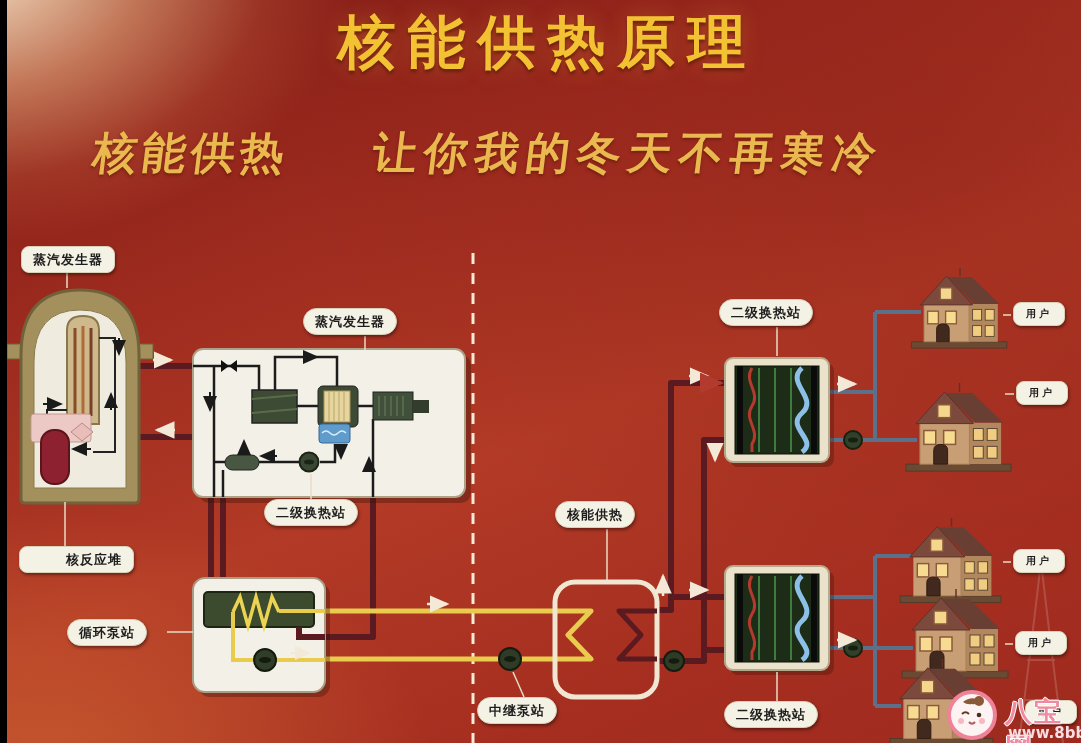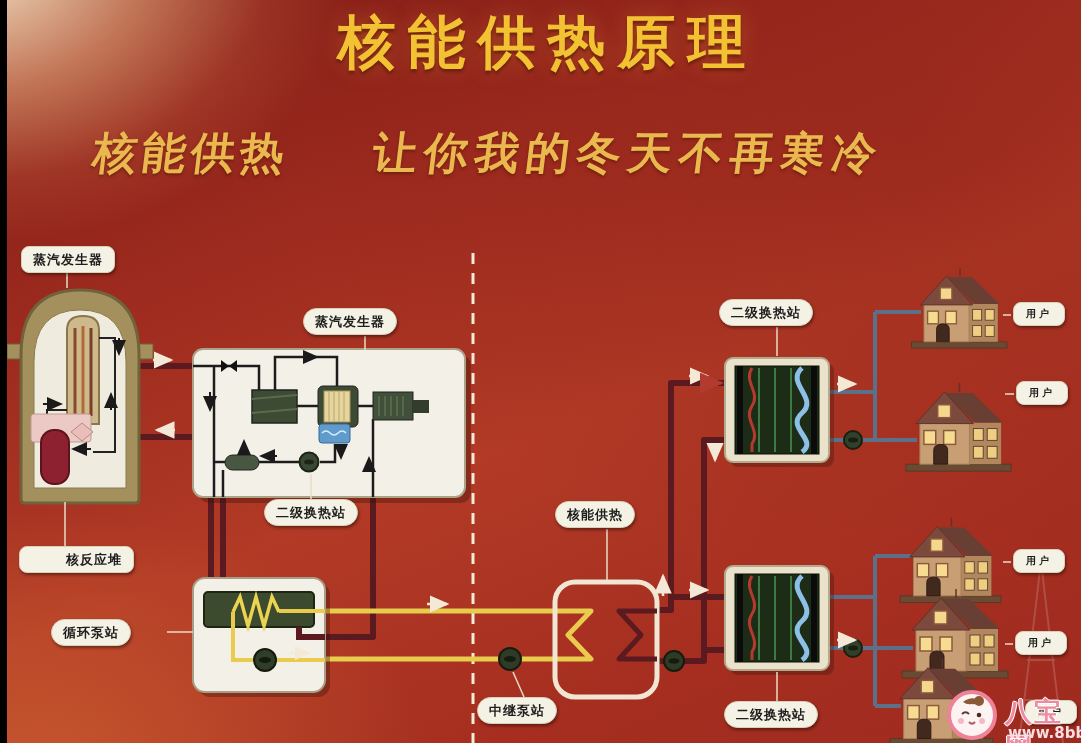--- a/index.html
+++ b/index.html
@@ -277,21 +277,21 @@
   </svg>
 
   <div class="title">核能供热原理</div>
   <div class="subtitle sub-left">核能供热</div>
   <div class="subtitle sub-right">让你我的冬天不再寒冷</div>
 
   <div class="pill rect" style="left:14px;top:246px;">蒸汽发生器</div>
   <div class="pill rect" style="left:12px;top:546px;padding-left:46px;">核反应堆</div>
   <div class="pill rounded" style="left:296px;top:308px;">蒸汽发生器</div>
   <div class="pill rounded" style="left:257px;top:499px;">二级换热站</div>
-  <div class="pill rounded" style="left:44px;top:619px;">循环泵站</div>
+  <div class="pill rounded" style="left:60px;top:619px;">循环泵站</div>
   <div class="pill rounded" style="left:470px;top:697px;">中继泵站</div>
   <div class="pill rounded" style="left:548px;top:501px;">核能供热</div>
   <div class="pill rounded" style="left:712px;top:299px;">二级换热站</div>
   <div class="pill rounded" style="left:717px;top:701px;">二级换热站</div>
 
   <div class="pill rect user" style="left:1006px;top:302px;">用户</div>
   <div class="pill rect user" style="left:1009px;top:381px;">用户</div>
   <div class="pill rect user" style="left:1006px;top:549px;">用户</div>
   <div class="pill rect user" style="left:1008px;top:631px;">用户</div>
   <div class="pill rect user" style="left:1018px;top:700px;z-index:4;">用户</div>

